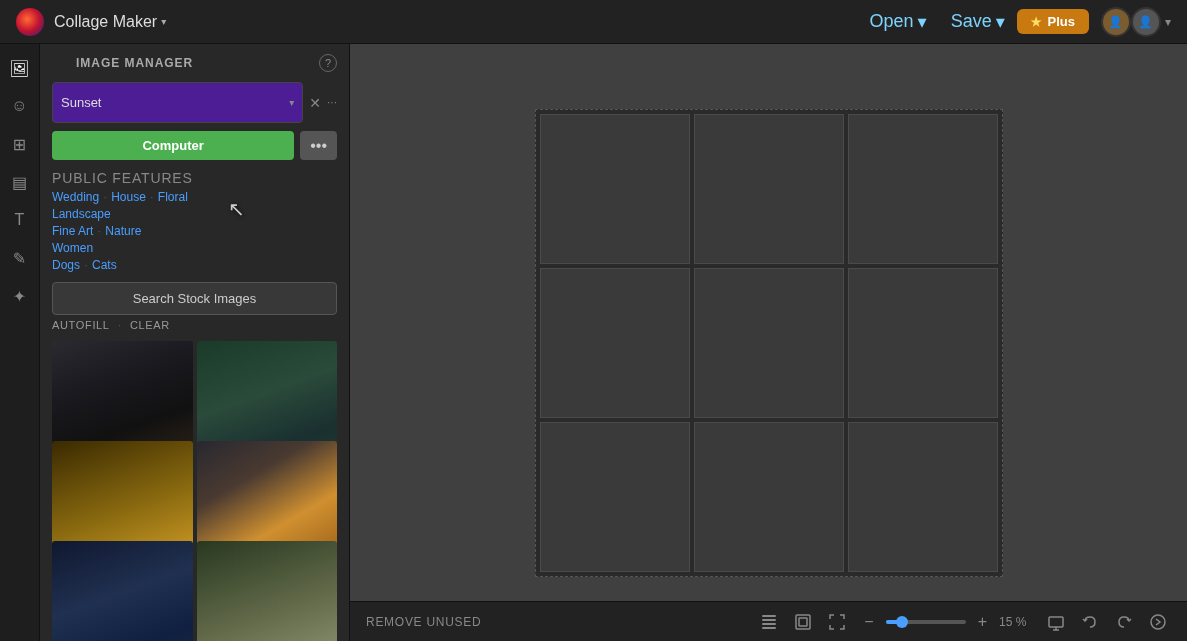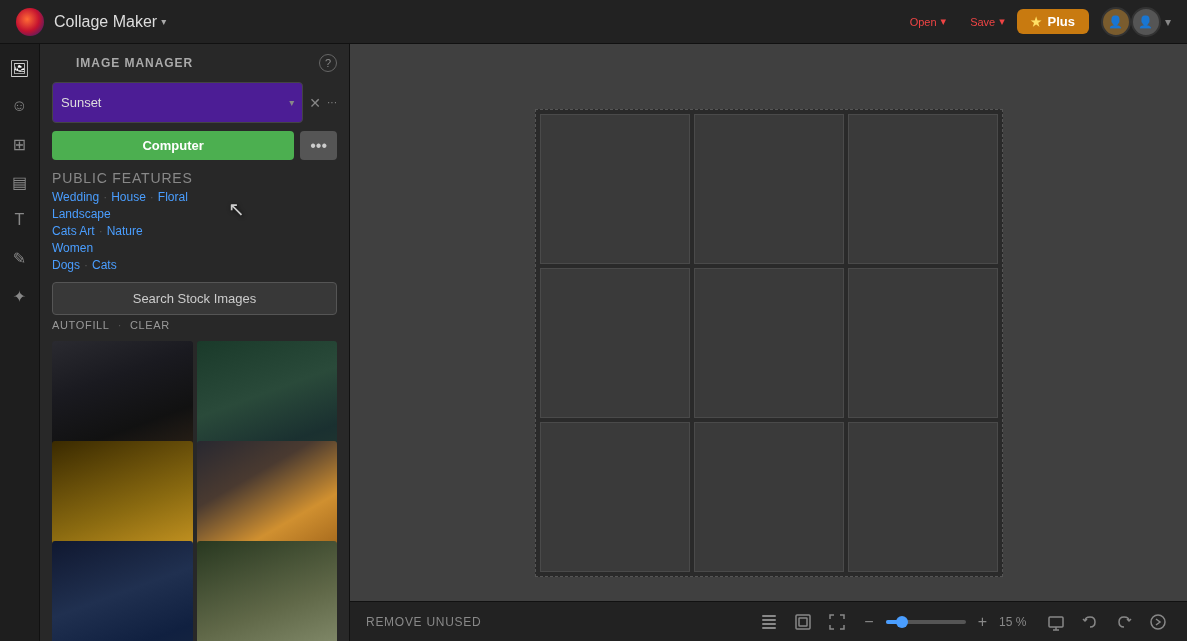--- a/index.html
+++ b/index.html
@@ -38,22 +38,22 @@
     }
     .topbar-chevron {
       color: #aaa;
       font-size: 10px;
       margin-right: 24px;
     }
     .topbar-spacer { flex: 1; }
     .topbar-btn {
       background: none;
       border: none;
-      color: #ef4444;
-      font-size: 11px;
+      color: #7dd3fc;
+      font-size: 18px;
       cursor: pointer;
       padding: 4px 12px;
       display: flex;
       align-items: center;
       gap: 4px;
     }
     .plus-btn {
       background: #c87a10;
       border: none;
       border-radius: 6px;
@@ -457,21 +457,21 @@
         <span class="cat-link">Wedding</span>
         <span class="cat-sep">·</span>
         <span class="cat-link">House</span>
         <span class="cat-sep">·</span>
         <span class="cat-link">Floral</span>
       </div>
       <div class="cat-links" style="margin-top:3px;">
         <span class="cat-link">Landscape</span>
       </div>
       <div class="cat-links" style="margin-top:3px;">
-        <span class="cat-link">Cats Art</span>
+        <span class="cat-link">Fine Art</span>
         <span class="cat-sep">·</span>
         <span class="cat-link">Nature</span>
       </div>
       <div class="cat-links" style="margin-top:3px;">
         <span class="cat-link">Women</span>
       </div>
       <div class="cat-links" style="margin-top:3px;">
         <span class="cat-link">Dogs</span>
         <span class="cat-sep">·</span>
         <span class="cat-link">Cats</span>

